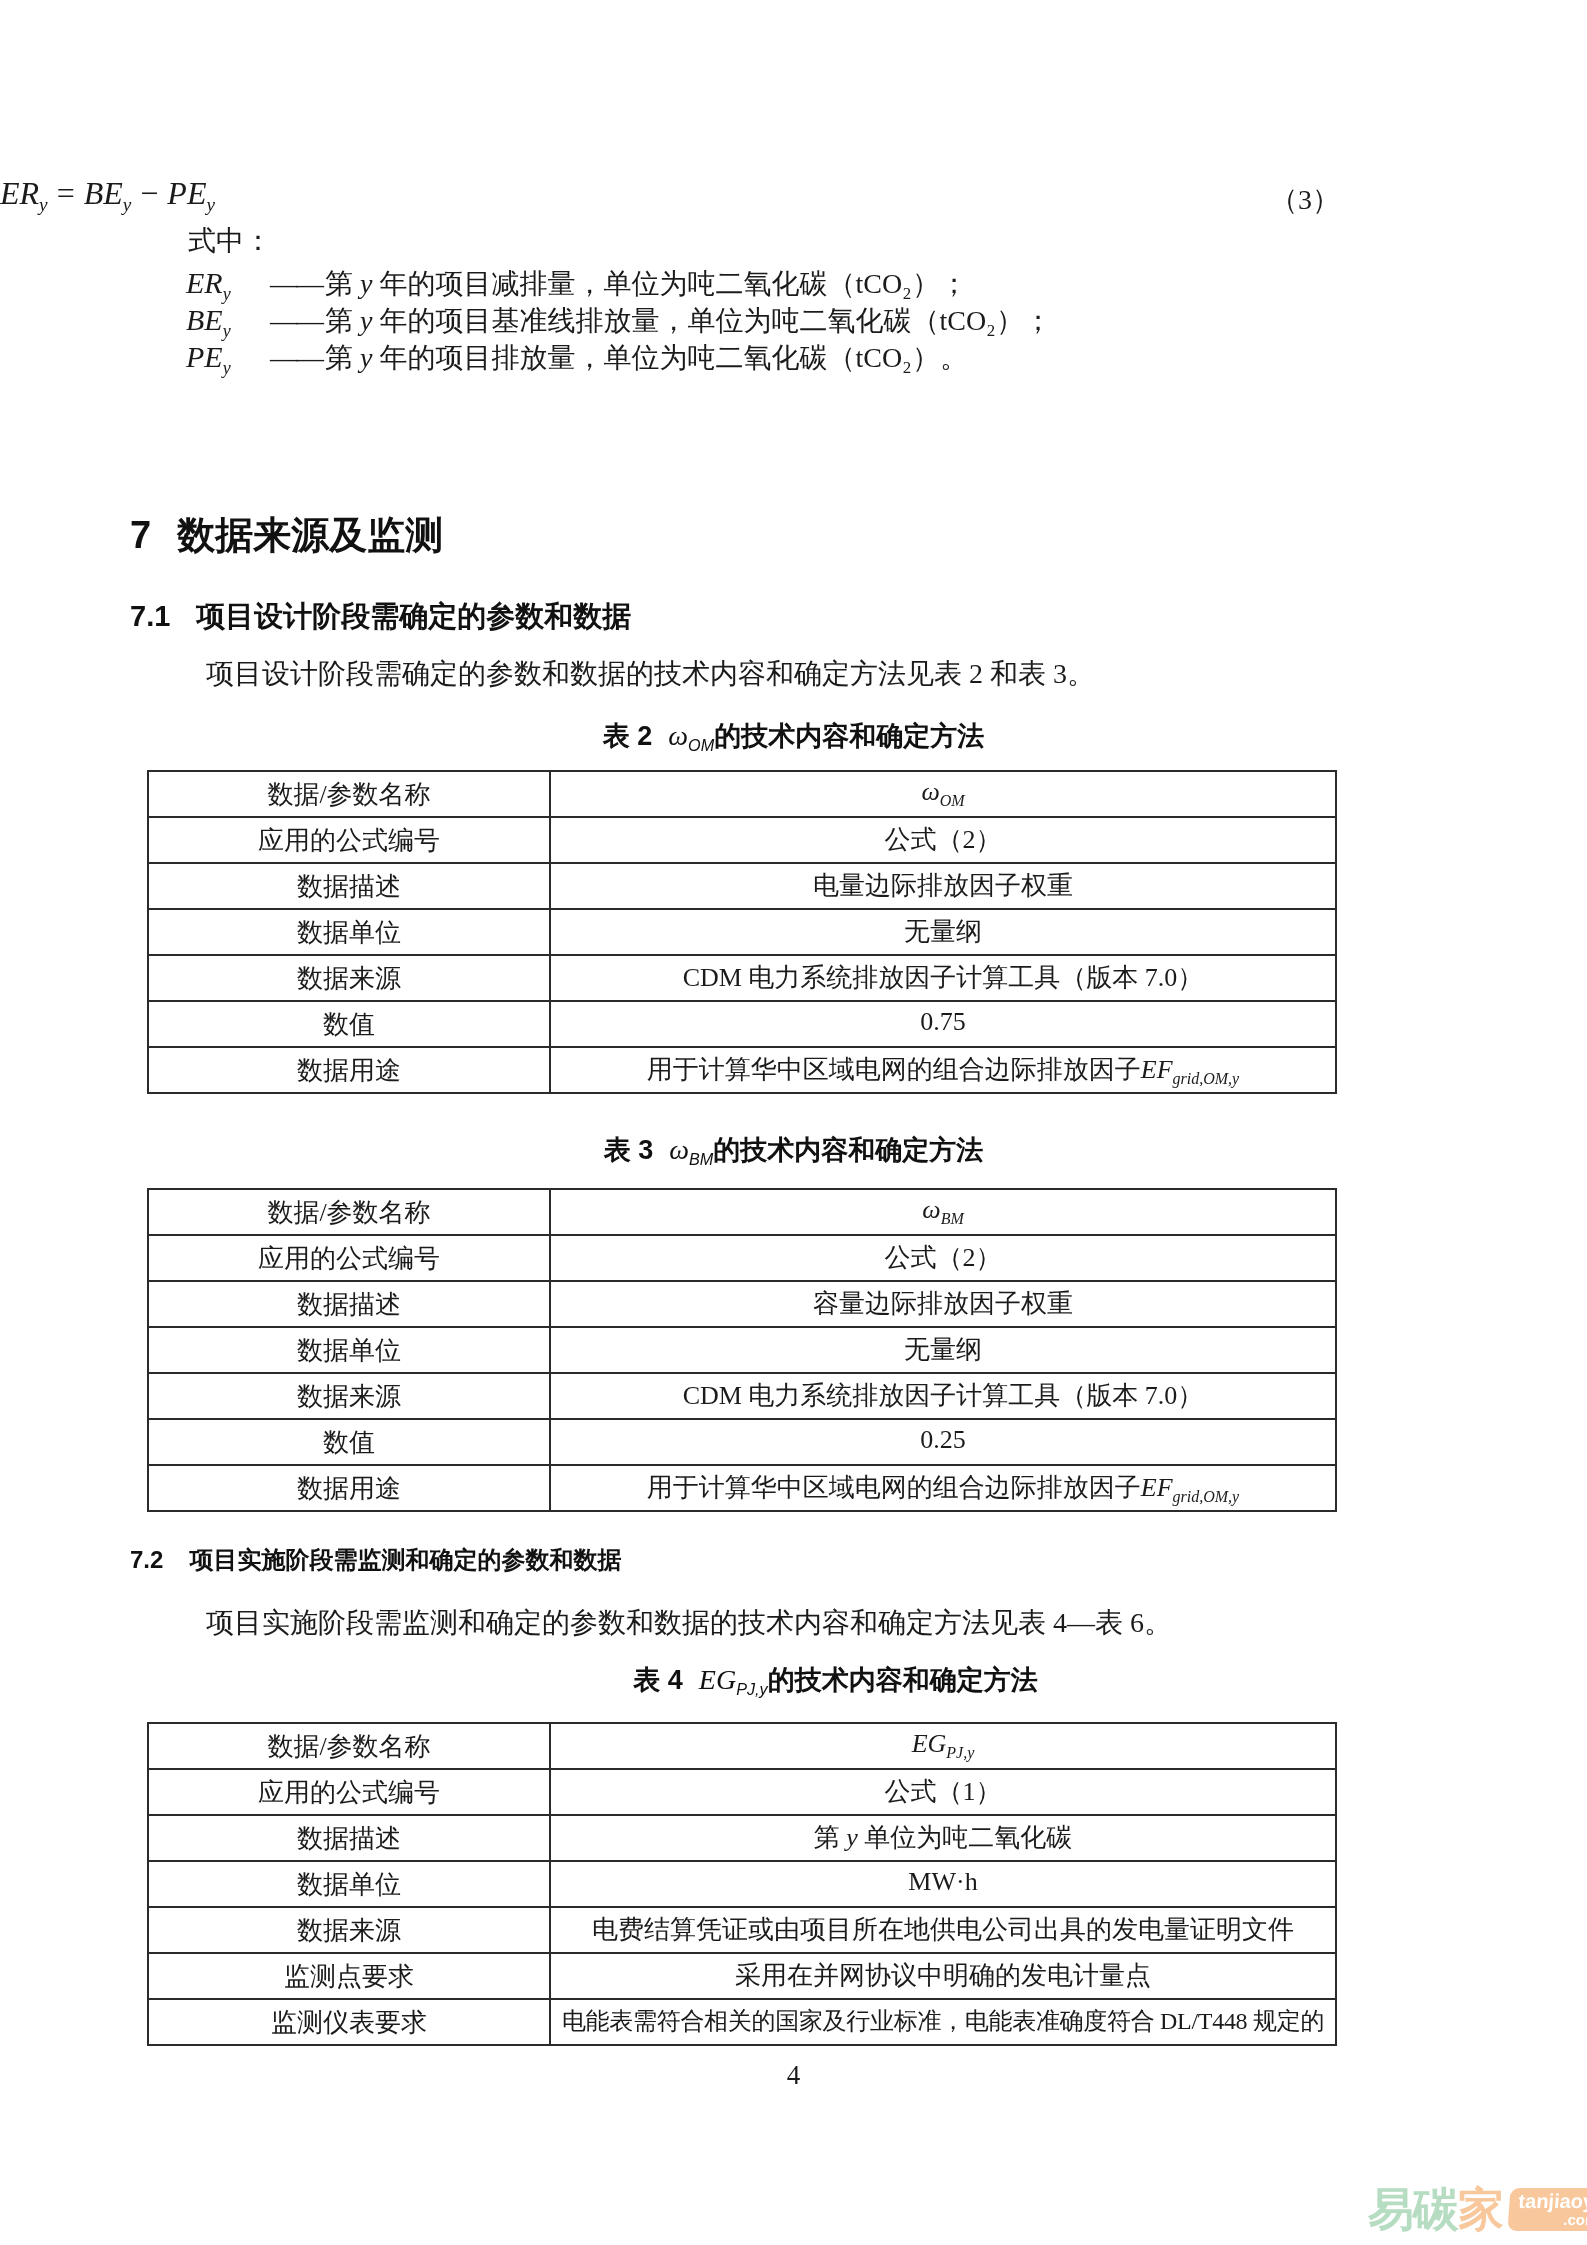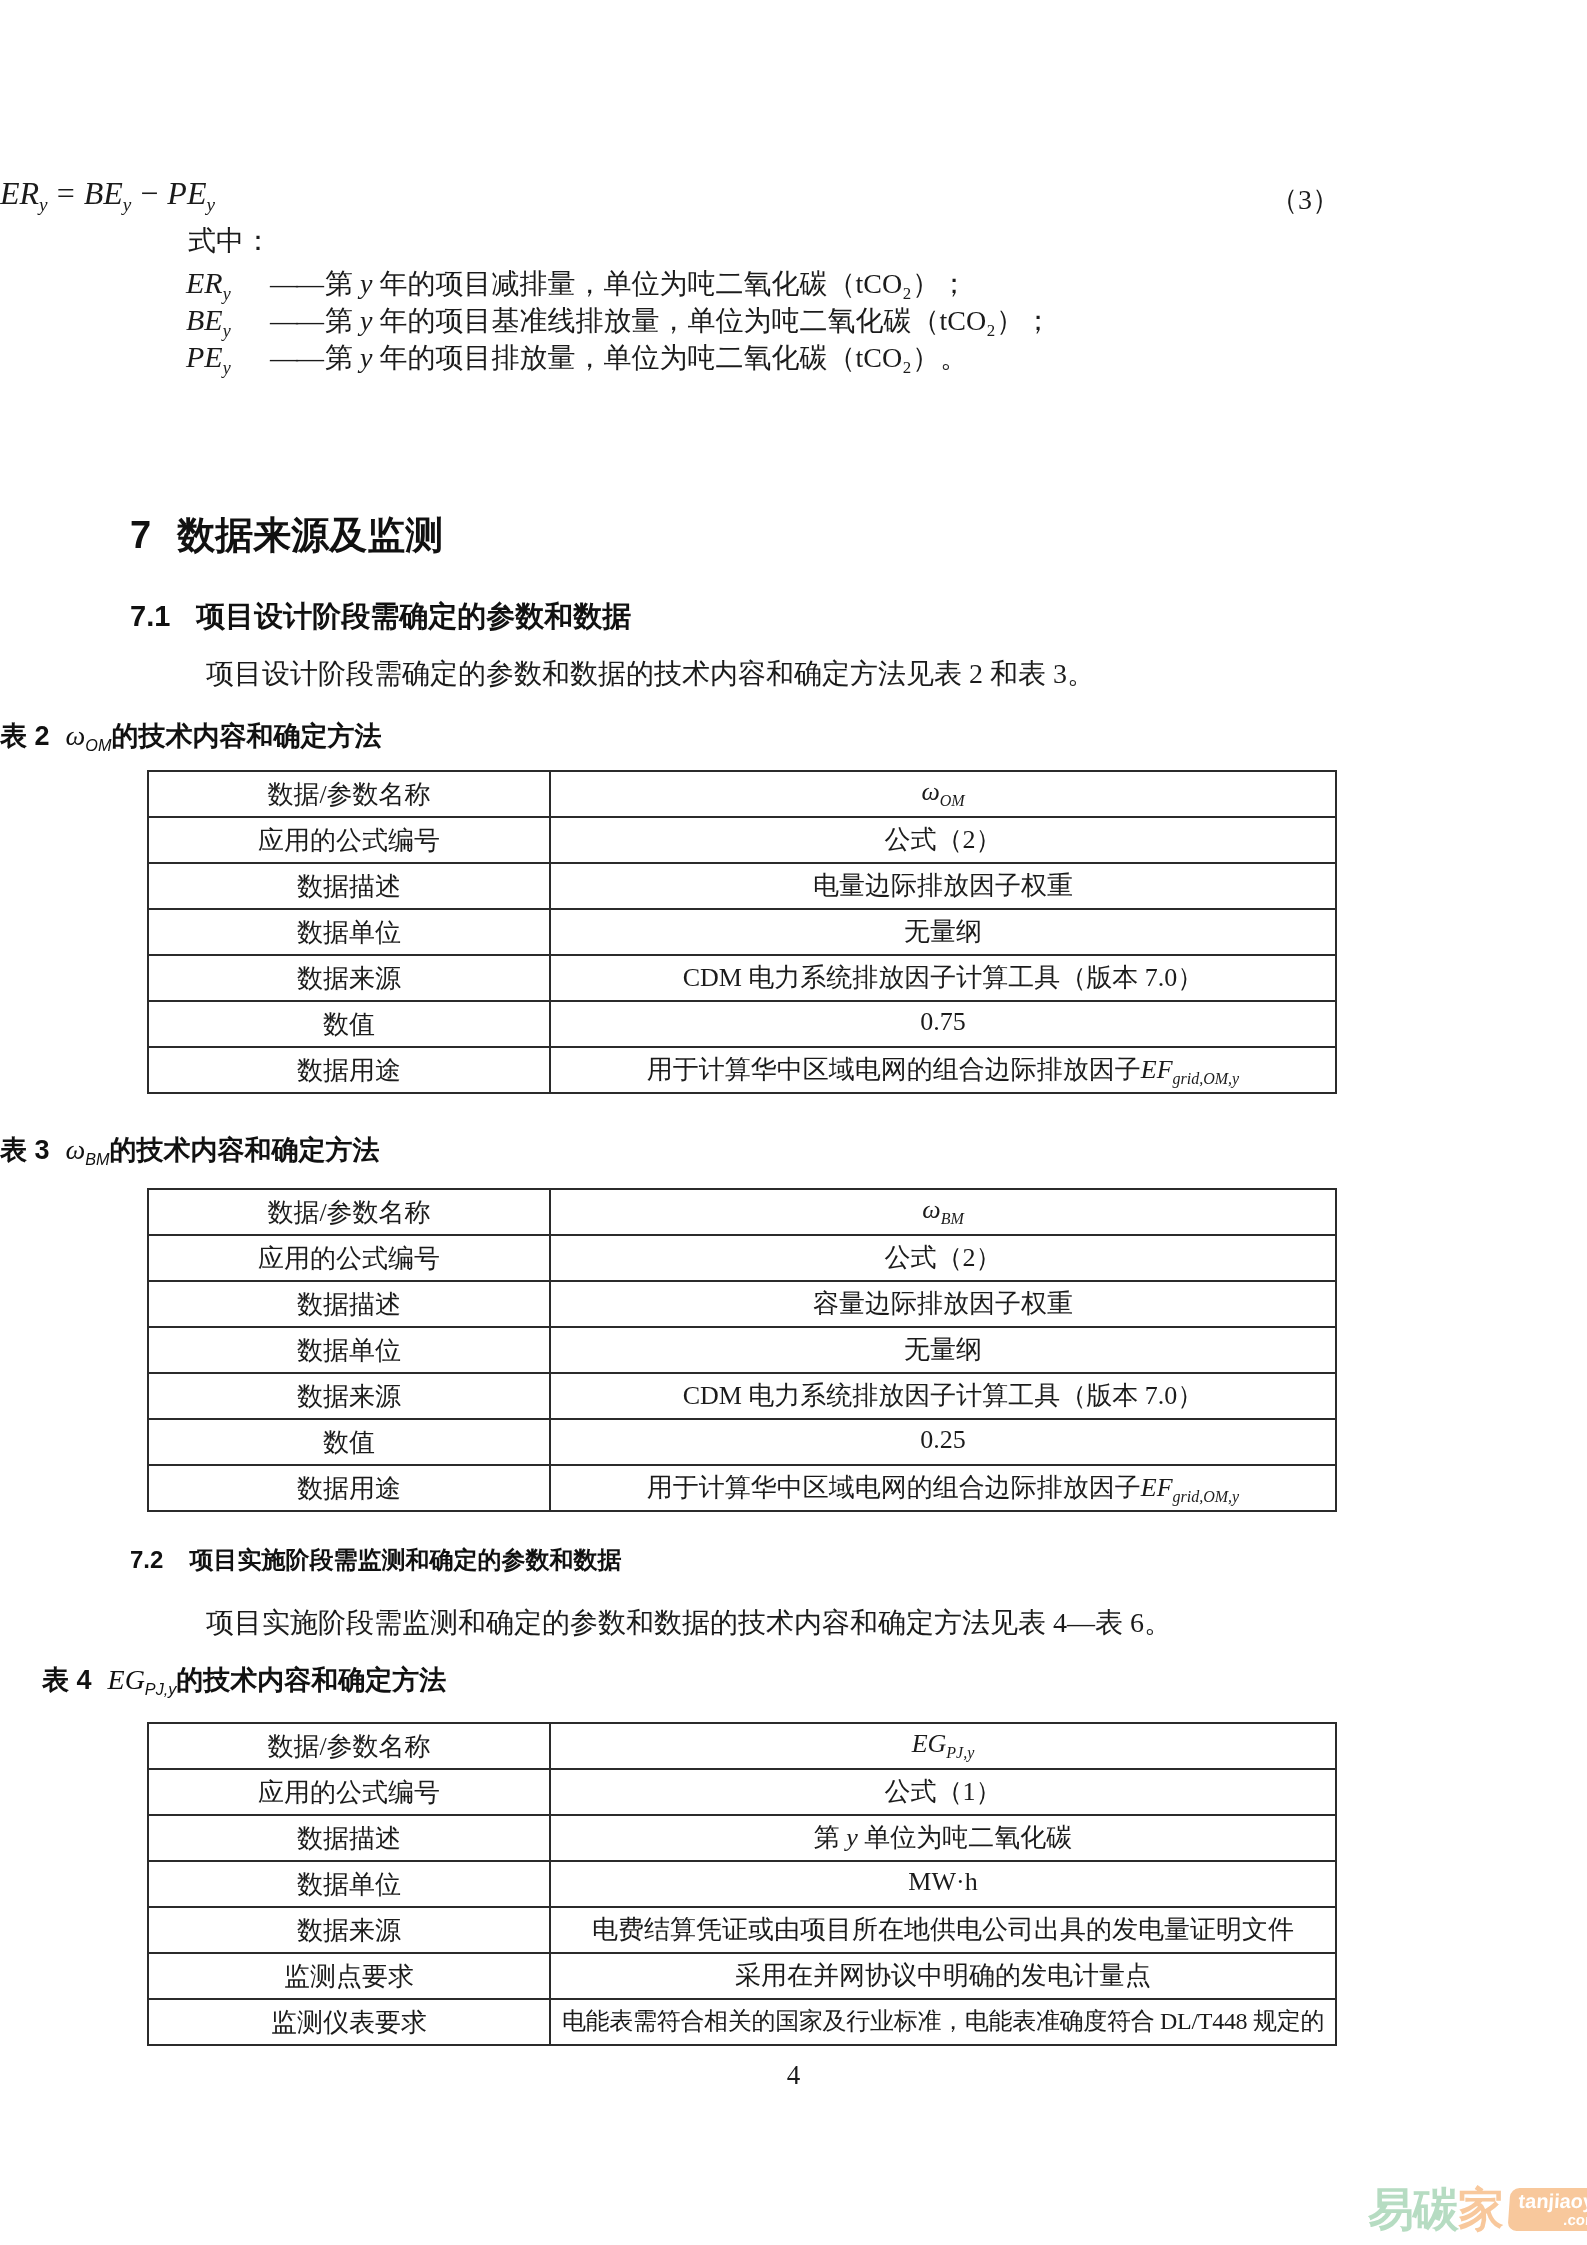--- a/index.html
+++ b/index.html
@@ -24,21 +24,21 @@
   
   .heading{position:absolute;left:130px;font-family:"Liberation Sans","DejaVu Sans",sans-serif;font-weight:700;color:#111;}
   .h-7{top:510px;font-size:38px;}
   .h-71{top:597px;font-size:29px;}
   .h-72{top:1544px;font-size:24px;}
   .hnum{margin-right:26px;}
   .para{position:absolute;left:206px;font-size:28px;white-space:nowrap;}
   .p-71{top:655px;}
   .p-72{top:1604px;}
   
-  .tcap{position:absolute;left:0;width:1587px;
+  .tcap{position:absolute;left:0;width:1587px;text-align:center;
         font-family:"Liberation Sans","DejaVu Sans",sans-serif;font-weight:700;font-size:27px;color:#111;}
   .cap-2{top:718px;}
   .cap-3{top:1132px;}
   .cap-4{top:1662px;padding-left:42px;}
   .cap-sym{margin-left:16px;font-weight:400;font-size:28px;}
   .tcap sub{font-weight:400;}
   
   .ptable{position:absolute;left:147px;width:1190px;border-collapse:collapse;table-layout:fixed;font-size:26px;}
   .t-2{top:770px;}
   .t-3{top:1188px;}

